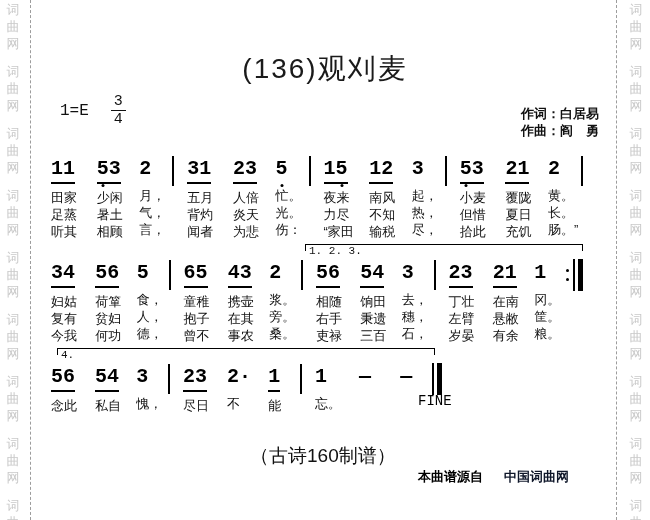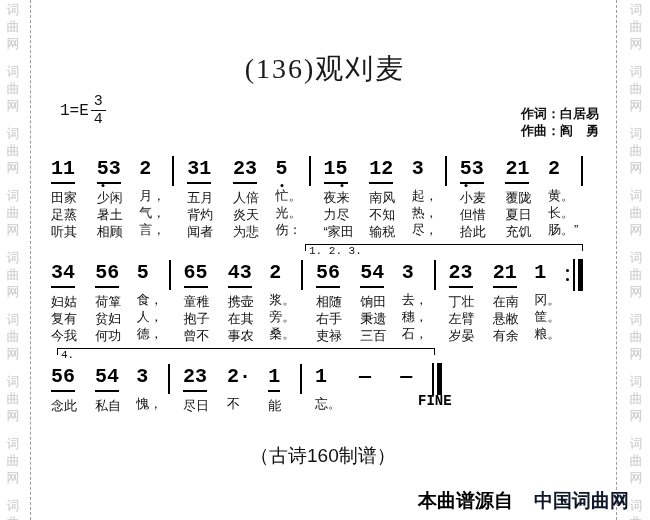--- a/index.html
+++ b/index.html
@@ -11,22 +11,22 @@
   
   .wm-col{position:absolute;top:3px;bottom:0;width:20px;display:flex;flex-direction:column;
     align-items:center;font-size:13px;overflow:hidden;}
   .wm-col.left{left:3px;} .wm-col.right{left:626px;}
   .wm-group{display:flex;flex-direction:column;gap:4px;margin-bottom:15px;}
   .wm-char{line-height:1;}
   .dash-line{position:absolute;top:0;bottom:0;width:0;border-left:1px dashed #9c9c9c;}
   .dash-line.left{left:30px;} .dash-line.right{left:616px;}
   
   .title{position:absolute;top:50px;left:0;width:100%;text-align:center;
-    font-family:Liberation Serif, serif;font-size:28px;color:#1a1a1a;letter-spacing:2px;}
-  .keysig{position:absolute;left:60px;top:94px;display:flex;align-items:center;gap:2px;
+    font-family:Liberation Sans, sans-serif;font-size:28px;color:#1a1a1a;letter-spacing:2px;}
+  .keysig{position:absolute;left:60px;top:94px;display:flex;align-items:center;gap:22px;
     font-family:"Liberation Mono", monospace;font-size:16px;color:#111;}
   .frac{display:inline-flex;flex-direction:column;align-items:center;font-size:15px;line-height:1;}
   .frac .den{border-top:1px solid #111;padding-top:1px;margin-top:1px;}
   .frac span{padding:0 3px;}
   .credits{position:absolute;left:521px;top:105px;font-size:13px;font-weight:bold;line-height:17px;color:#111;}
   
   .score-line{position:absolute;left:38px;display:flex;align-items:flex-start;}
   .line-0{top:158px;width:545px;}
   .line-1{top:262px;width:545px;}
   .line-2{top:366px;width:404px;}
@@ -49,25 +49,25 @@
   .thin{width:2px;height:32px;background:#000;}
   .thick{width:5px;height:32px;background:#000;}
   .volta{position:absolute;top:-18px;height:6px;border-top:1px solid #000;}
   .volta::before,.volta::after{content:"";position:absolute;top:0;width:1px;height:6px;background:#000;}
   .volta::before{left:0;} .volta::after{right:0;}
   .line-1 .volta{left:267px;width:260px;padding-left:18px;}
   .line-2 .volta{left:19px;width:378px;}
   .volta-label{position:absolute;left:4px;top:1px;font-size:11px;line-height:11px;
     font-family:"Liberation Mono", monospace;background:#fff;padding-right:3px;}
   .fine{position:absolute;left:380px;top:27px;font-family:"Liberation Mono", monospace;
-    font-size:14px;font-weight:bold;color:#000;}
+    font-size:14px;font-weight:normal;color:#000;}
   
   .credit-note{position:absolute;left:250px;top:443px;font-size:19px;color:#111;}
-  .source{position:absolute;left:418px;top:488px;display:flex;gap:21px;
-    font-size:19px;font-weight:bold;color:#000;white-space:nowrap;}
+  .source{position:absolute;left:418px;top:468px;display:flex;gap:21px;
+    font-size:13px;font-weight:bold;color:#000;white-space:nowrap;}
 </style>
 </head>
 <body>
 
 <div class="page">
   <div class="wm-col left" style="color: rgb(201, 201, 201);">
       <div class="wm-group">
         <div class="wm-char">词</div>
         <div class="wm-char">曲</div>
         <div class="wm-char">网</div>

